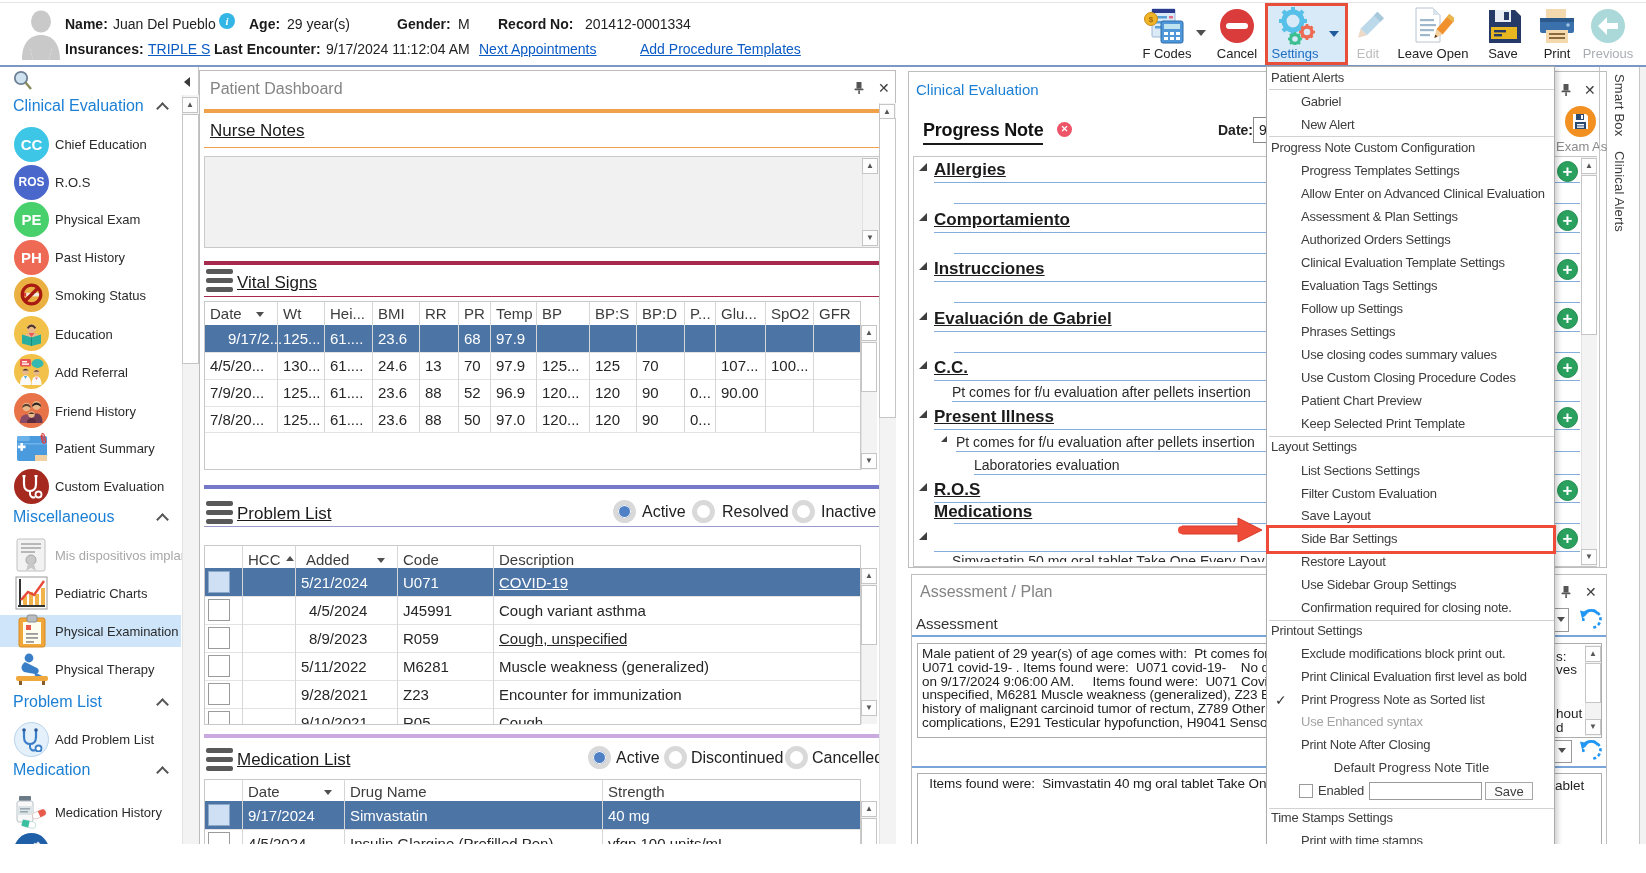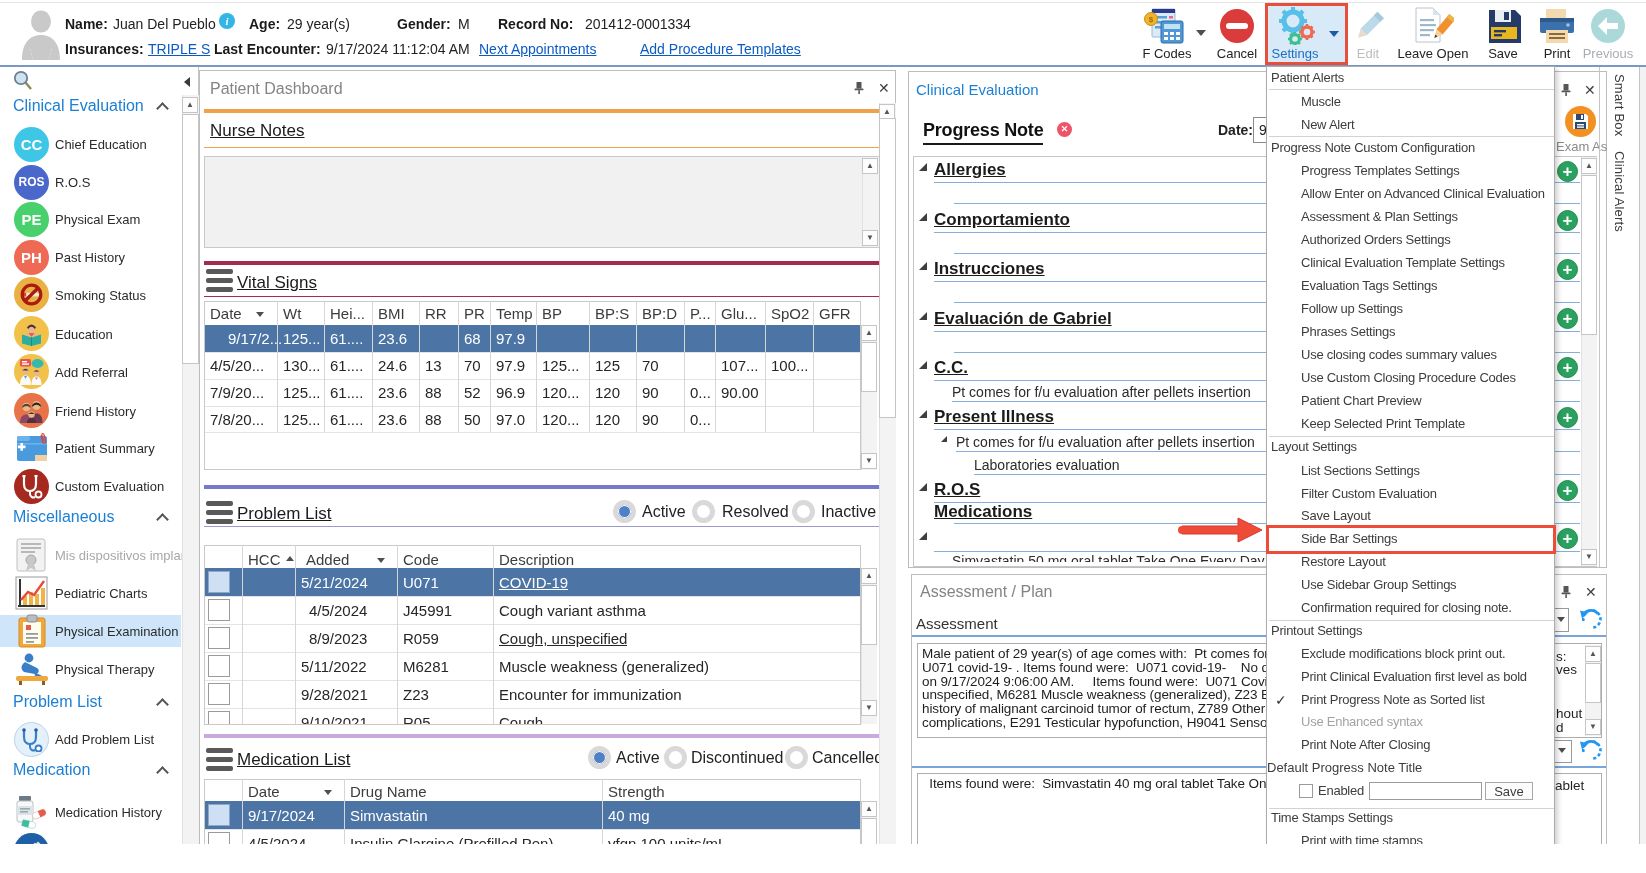--- a/index.html
+++ b/index.html
@@ -698,21 +698,21 @@
 
 <svg class="abs" style="left:1178px;top:516px" width="86" height="28" viewBox="0 0 86 28">
       <path d="M4 10 L60 10 L60 2 L84 14 L60 26 L60 18 L4 18 Z" fill="#ee4b38" stroke="#d83a28" stroke-width="1"></path>
       <rect x="0" y="10" width="8" height="8" rx="4" fill="#ee4b38"></rect>
     </svg>
 <div class="abs" style="left:1640px;top:67px;width:6px;height:806px;background:#f2f2f2"></div>
 
 <div class="abs" id="menu" style="left:1266px;top:66px;width:289px;height:807px;background:#fff;border:1px solid #ababab;box-shadow:3px 3px 5px rgba(0,0,0,0.18)">
 <div class="mh" style="top:3px">Patient Alerts</div>
 <div class="ms" style="top:22px"></div>
-<div class="mi" style="top:27px">Muscle</div>
+<div class="mi" style="top:27px">Gabriel</div>
 <div class="mi" style="top:50px">New Alert</div>
 <div class="ms" style="top:69px"></div>
 <div class="mh" style="top:73px">Progress Note Custom Configuration</div>
 <div class="mi" style="top:96px">Progress Templates Settings</div>
 <div class="mi" style="top:119px">Allow Enter on Advanced Clinical Evaluation</div>
 <div class="mi" style="top:142px">Assessment &amp; Plan Settings</div>
 <div class="mi" style="top:165px">Authorized Orders Settings</div>
 <div class="mi" style="top:188px">Clinical Evaluation Template Settings</div>
 <div class="mi" style="top:211px">Evaluation Tags Settings</div>
 <div class="mi" style="top:234px">Follow up Settings</div>
@@ -732,21 +732,21 @@
 <div class="mi" style="top:510px">Use Sidebar Group Settings</div>
 <div class="mi" style="top:533px">Confirmation required for closing note.</div>
 <div class="ms" style="top:553px"></div>
 <div class="mh" style="top:556px">Printout Settings</div>
 <div class="mi" style="top:579px">Exclude modifications block print out.</div>
 <div class="mi" style="top:602px">Print Clinical Evaluation first level as bold</div>
 <div class="abs" style="left:8px;top:625px;font-size:14px;color:#333">✓</div>
 <div class="mi" style="top:625px">Print Progress Note as Sorted list</div>
 <div class="mi" style="top:647px;color:#a3a3a3">Use Enhanced syntax</div>
 <div class="mi" style="top:670px">Print Note After Closing</div>
-<div class="abs" style="left:0;top:693px;width:289px;text-align:left;font-size:13px;color:#3d3d3d">Default Progress Note Title</div>
+<div class="abs" style="left:0;top:693px;width:289px;text-align:center;font-size:13px;color:#3d3d3d">Default Progress Note Title</div>
 <div class="abs" style="left:32px;top:717px;width:14px;height:14px;background:#fff;border:1px solid #9a9a9a"></div>
 <div class="mi" style="left:51px;top:716px">Enabled</div>
 <div class="abs" style="left:102px;top:715px;width:113px;height:18px;background:#fff;border:1px solid #9a9a9a"></div>
 <div class="abs" style="left:218px;top:715px;width:48px;height:18px;background:#fcfcfc;border:1px solid #a8a8a8;text-align:center;font-size:13px;color:#3d3d3d;line-height:17px">Save</div>
 <div class="ms" style="top:741px"></div>
 <div class="mh" style="top:743px">Time Stamps Settings</div>
 <div class="mi" style="top:766px">Print with time stamps</div>
 <div class="mi" style="top:788px">Show Time stamp editor</div>
 </div>
 </div>

